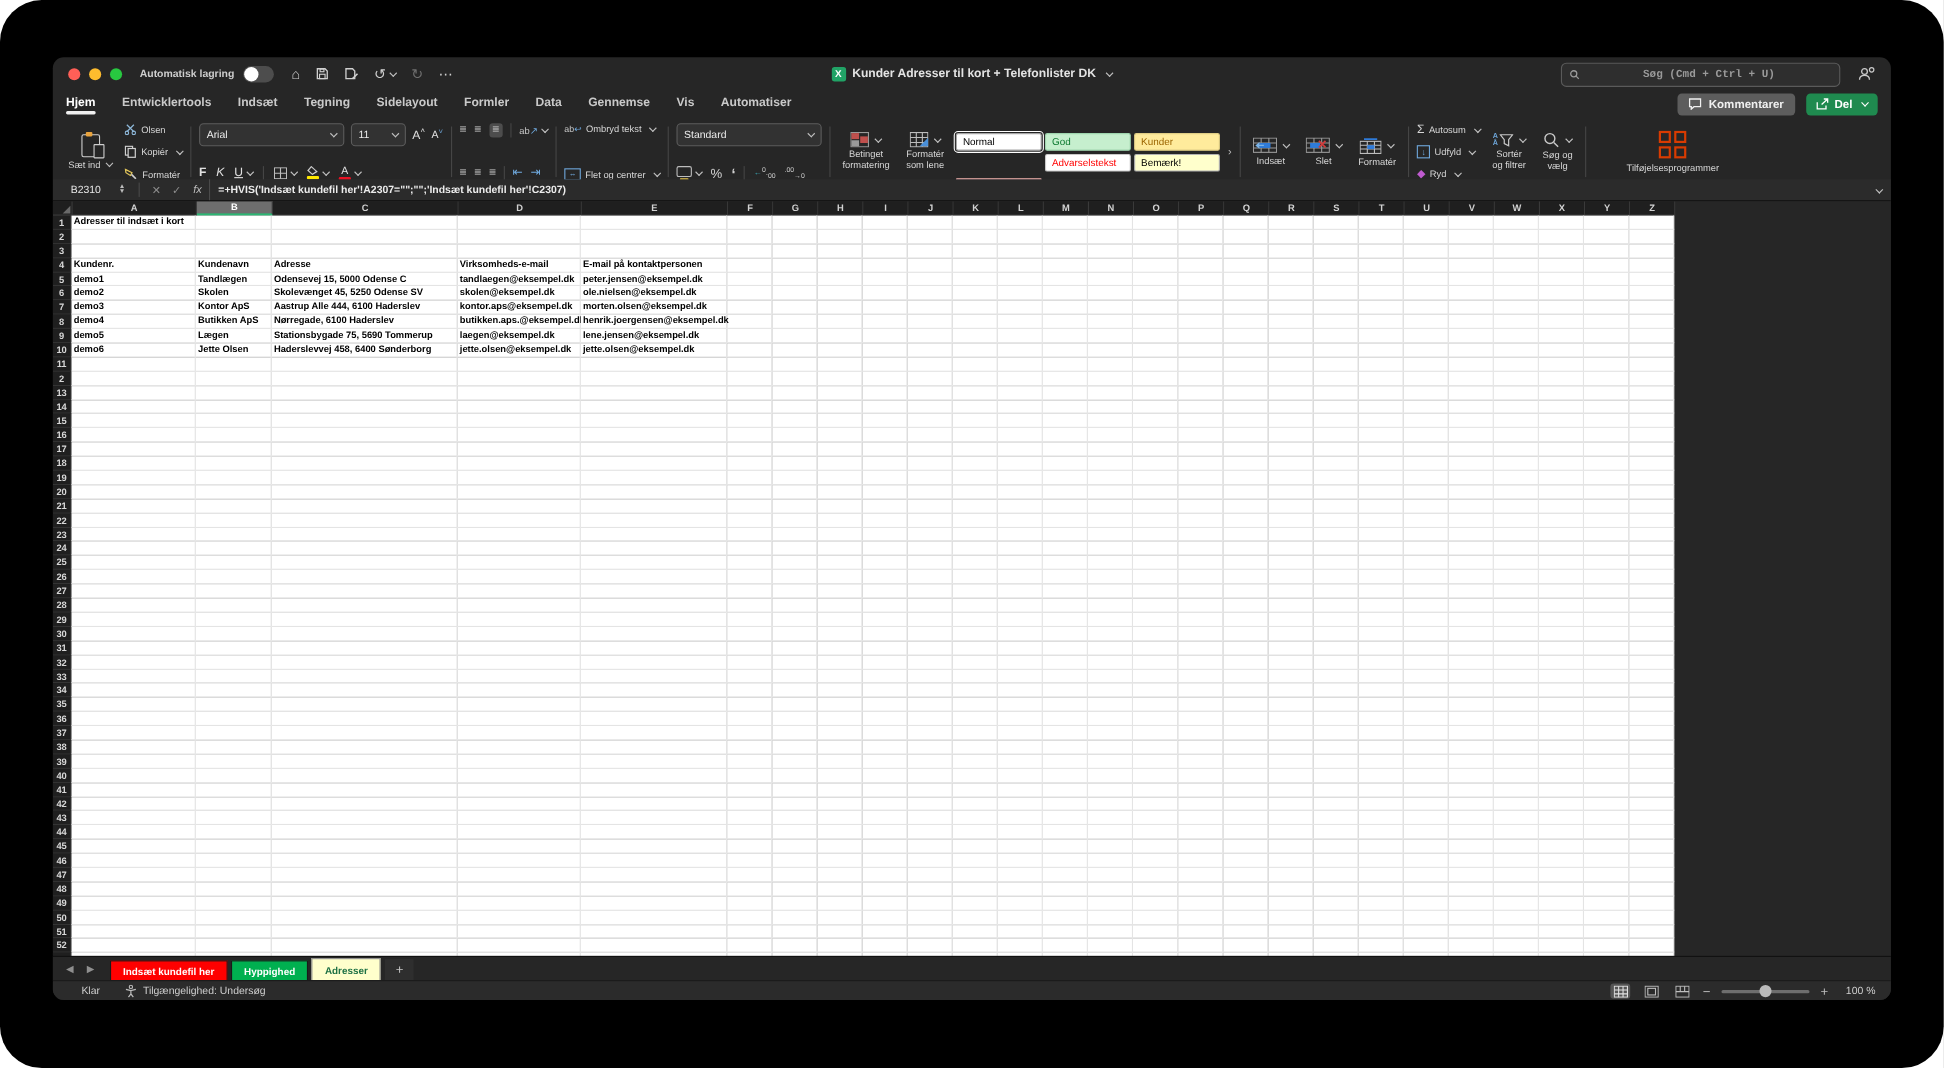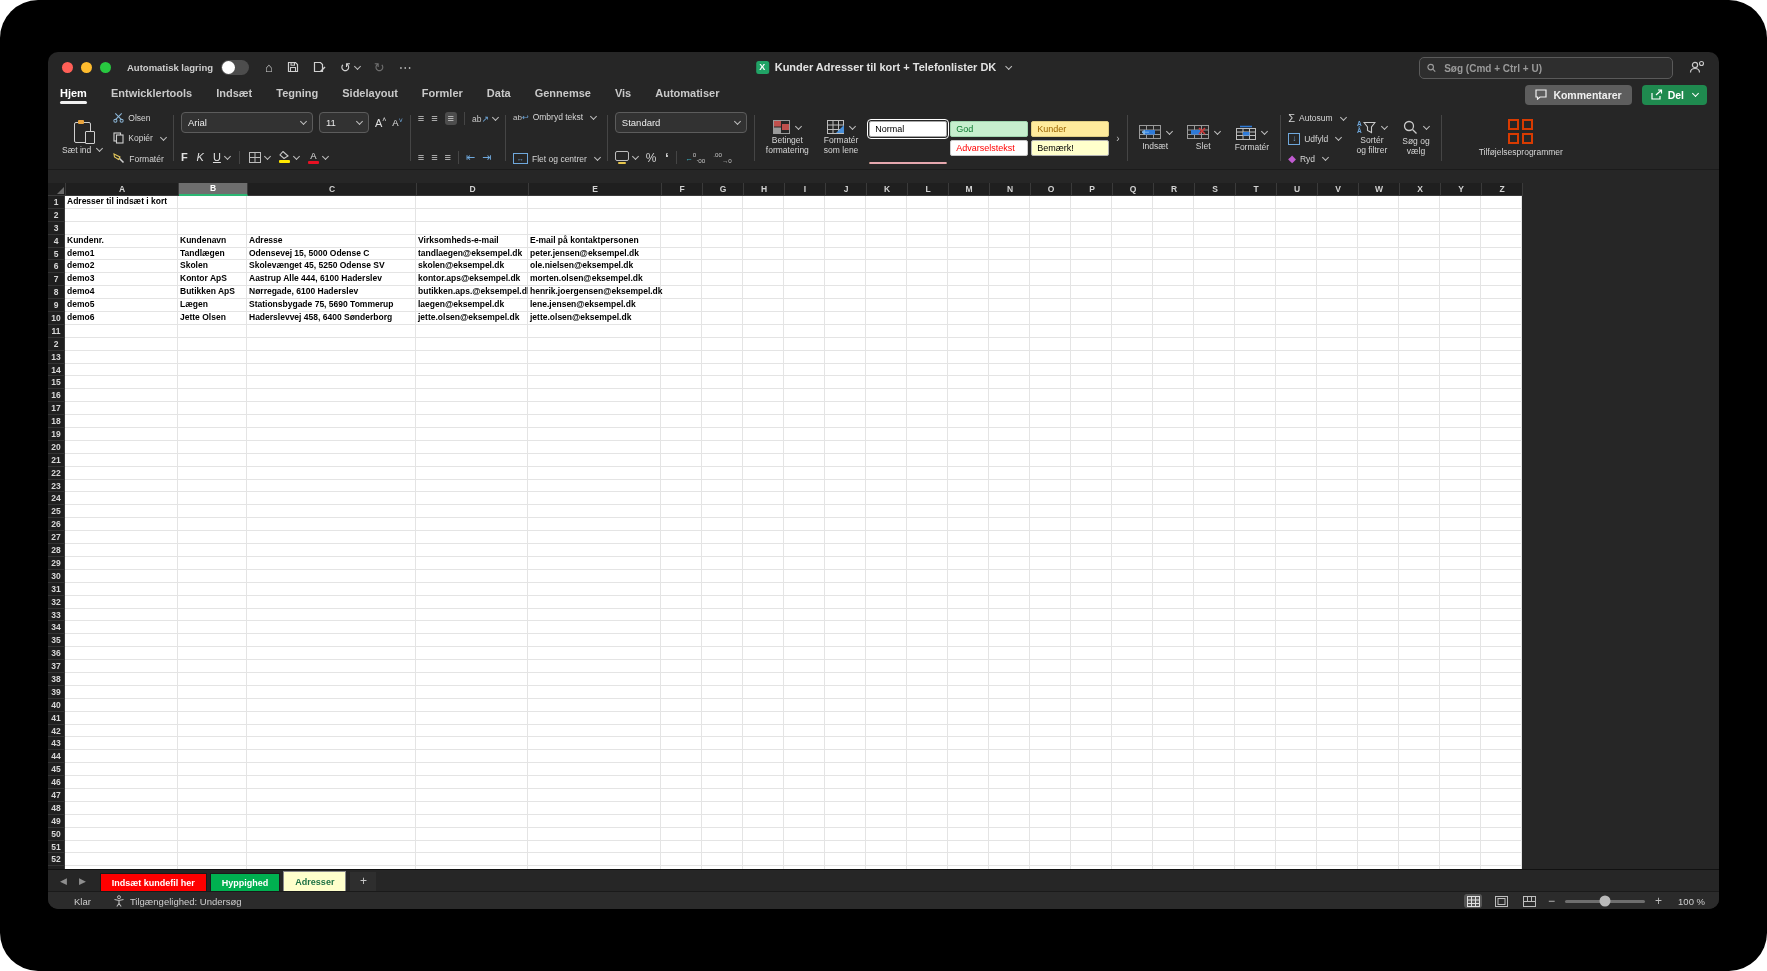--- a/index.html
+++ b/index.html
@@ -20,21 +20,21 @@
   .dim{color:#6f6f6f;}
   .chv{display:inline-block;width:4px;height:4px;border-right:1.2px solid #bfbfbf;border-bottom:1.2px solid #bfbfbf;
     transform:rotate(45deg);margin-left:4px;margin-top:-2px;}
   .title-center{position:absolute;left:50%;transform:translateX(-50%);display:flex;align-items:center;gap:6px;
     font-size:11px;font-weight:bold;color:#e3e3e3;white-space:nowrap;}
   .xl-icon{width:13px;height:13px;border-radius:2.5px;background:#21a366;color:#fff;font-size:9px;font-weight:bold;
     display:flex;align-items:center;justify-content:center;}
   .searchbox{position:absolute;right:46px;top:5px;width:238px;height:20px;border:1px solid #5a5a5a;border-radius:5px;
     background:#2e2e2e;display:flex;align-items:center;padding:0 7px;gap:6px;}
   .searchbox input{background:transparent;border:none;outline:none;color:#bdbdbd;font-size:10px;width:100%;
-    font-family:Liberation Sans, sans-serif;font-weight:bold;}
+    font-family:Liberation Mono, monospace;font-weight:bold;text-align:center;}
   .searchbox input::placeholder{color:#9a9a9a;}
   
   .tabrow{position:absolute;left:0;top:30px;right:0;height:25px;display:flex;align-items:center;padding:0 12px;}
   .rtabs{display:flex;gap:24px;align-items:center;}
   .rtab{font-size:11px;font-weight:bold;color:#c9c9c9;padding-bottom:4px;position:relative;white-space:nowrap;}
   .rtab.active{color:#fff;}
   .rtab.active::after{content:"";position:absolute;left:0;right:0;bottom:-1px;height:2.5px;background:#f0f0f0;border-radius:2px;}
   .tabrow-right{margin-left:auto;display:flex;gap:10px;align-items:center;}
   .btn-comments{display:flex;align-items:center;gap:6px;background:#5d5d5d;color:#f0f0f0;font-size:10.5px;font-weight:bold;
     height:20px;padding:0 10px;border-radius:4px;}
@@ -453,20 +453,33 @@
       <span class="icon-addin">
             <span></span>
             <span></span>
             <span></span>
             <span></span>
           </span>
       <span>Tilføjelsesprogrammer</span>
     </div>
   </div>
 
+  <div class="formulabar">
+    <span class="namebox">B2310</span>
+    <span class="stepper">
+          <span>▲</span>
+          <span>▼</span>
+        </span>
+    <span class="fb-div"></span>
+    <span class="fb-ic">✕</span>
+    <span class="fb-ic">✓</span>
+    <span class="fx">fx</span>
+    <span class="fb-input">=+HVIS('Indsæt kundefil her'!A2307="";"";'Indsæt kundefil her'!C2307)</span>
+    <span class="fb-expand chv"></span>
+  </div>
 
   <div class="gridwrap">
     <div class="colhdrs" id="col-headers">
       <div class="corner"></div>
     <div class="ch" style="width: 113px;">A</div>
           <div class="ch selcol" style="width: 69px;">B</div>
           <div class="ch" style="width: 169px;">C</div>
           <div class="ch" style="width: 112px;">D</div>
           <div class="ch" style="width: 133px;">E</div>
           <div class="ch" style="width: 41px;">F</div>

